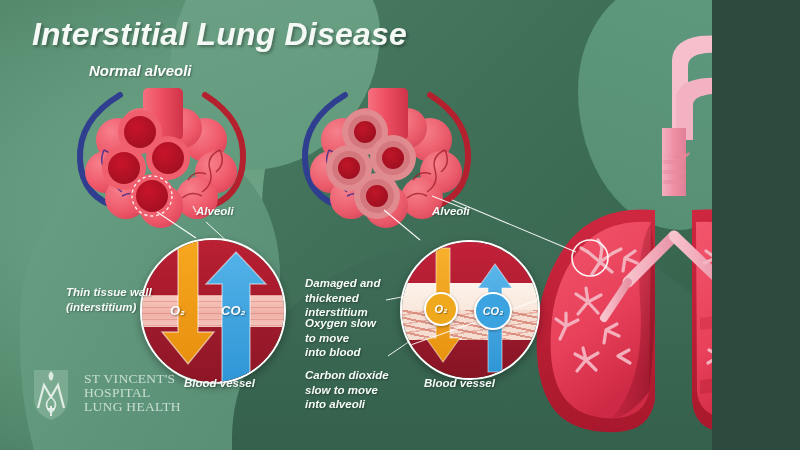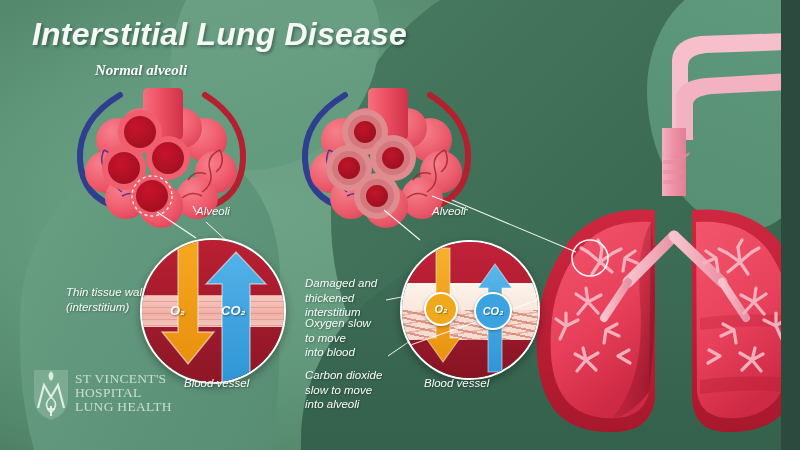--- a/index.html
+++ b/index.html
@@ -1,17 +1,17 @@
 <!DOCTYPE html>
 <html><head>
 <meta charset="utf-8">
 <style>
   html,body{margin:0;padding:0;background:#2d4a3e;}
   #stage{
-    position:relative;width:781px;height:450px;overflow:hidden;
+    position:relative;width:712px;height:450px;overflow:hidden;
     font-family:"Liberation Sans", sans-serif;
     background:
       radial-gradient(ellipse 680px 420px at 34% 46%, #6fa387 0%, #639a7d 34%, #54886c 62%, #41705a 85%, #36614d 100%);
   }
   
   .torso{position:absolute;inset:0;}
   .torsoShape{
     position:absolute;right:-10px;top:-40px;width:460px;height:540px;
     background:linear-gradient(135deg,#4a7c63 0%,#3f6f57 40%,#39674f 70%,#2f5a45 100%);
     border-radius:52% 40% 34% 60% / 46% 54% 40% 52%;
@@ -42,26 +42,26 @@
   
   .title{
     position:absolute;left:32px;top:16px;
     font-size:32px;font-style:italic;font-weight:bold;color:#f4f9f5;
     letter-spacing:.2px;text-shadow:2px 2px 3px rgba(0,0,0,.30);
   }
   .subhead{
     position:absolute;font-size:15px;font-style:italic;font-weight:bold;color:#fdfffe;
     text-shadow:1px 1px 2px rgba(0,0,0,.35);white-space:nowrap;
   }
-  .sub-normal{left:95px;top:62px;font-family:Liberation Serif, serif;}
+  .sub-normal{left:89px;top:62px;}
   .sub-abnormal{left:307px;top:62px;}
   
   .lbl{
     position:absolute;font-size:11.5px;font-style:italic;color:#f6fbf8;
-    text-shadow:1px 1px 2px rgba(0,0,0,.32);line-height:1.28;white-space:pre-line;
+    text-shadow:1px 1px 2px rgba(0,0,0,.32);line-height:1.28;white-space:pre-line;font-weight:bold;
   }
   .lbl-alveoli-l{left:196px;top:204px;}
   .lbl-alveoli-r{left:432px;top:204px;}
   .lbl-thin{left:50px;top:285px;margin-left:16px;}
   .lbl-bv-l{left:184px;top:376px;}
   .lbl-bv-r{left:424px;top:376px;}
   .lbl-damaged{left:305px;top:276px;}
   .lbl-oxyslow{left:305px;top:316px;}
   .lbl-co2slow{left:305px;top:368px;}
   
@@ -98,21 +98,21 @@
     position:absolute;font-size:13px;font-style:italic;color:#ffffff;font-weight:600;
     text-shadow:1px 1px 2px rgba(0,0,0,.45);
   }
   .gasBadge{
     position:absolute;border-radius:50%;display:flex;align-items:center;justify-content:center;
     font-size:11px;font-style:italic;color:#fff;font-weight:600;
     border:2px solid #ffffff;box-shadow:0 1px 3px rgba(0,0,0,.35);
     text-shadow:1px 1px 1px rgba(0,0,0,.35);
   }
   
-  .logo{position:absolute;left:30px;top:364px;display:flex;align-items:center;gap:3px;}
+  .logo{position:absolute;left:30px;top:364px;display:flex;align-items:center;gap:12px;}
   .logoText{
     font-family:"Liberation Serif", serif;color:#cfe3d6;opacity:.93;
     font-size:13.5px;line-height:1.06;letter-spacing:.3px;
   }
   .leaderSvg{position:absolute;left:0;top:0;width:800px;height:450px;pointer-events:none;}
 </style>
 </head>
 <body>
 
 <div id="stage">

